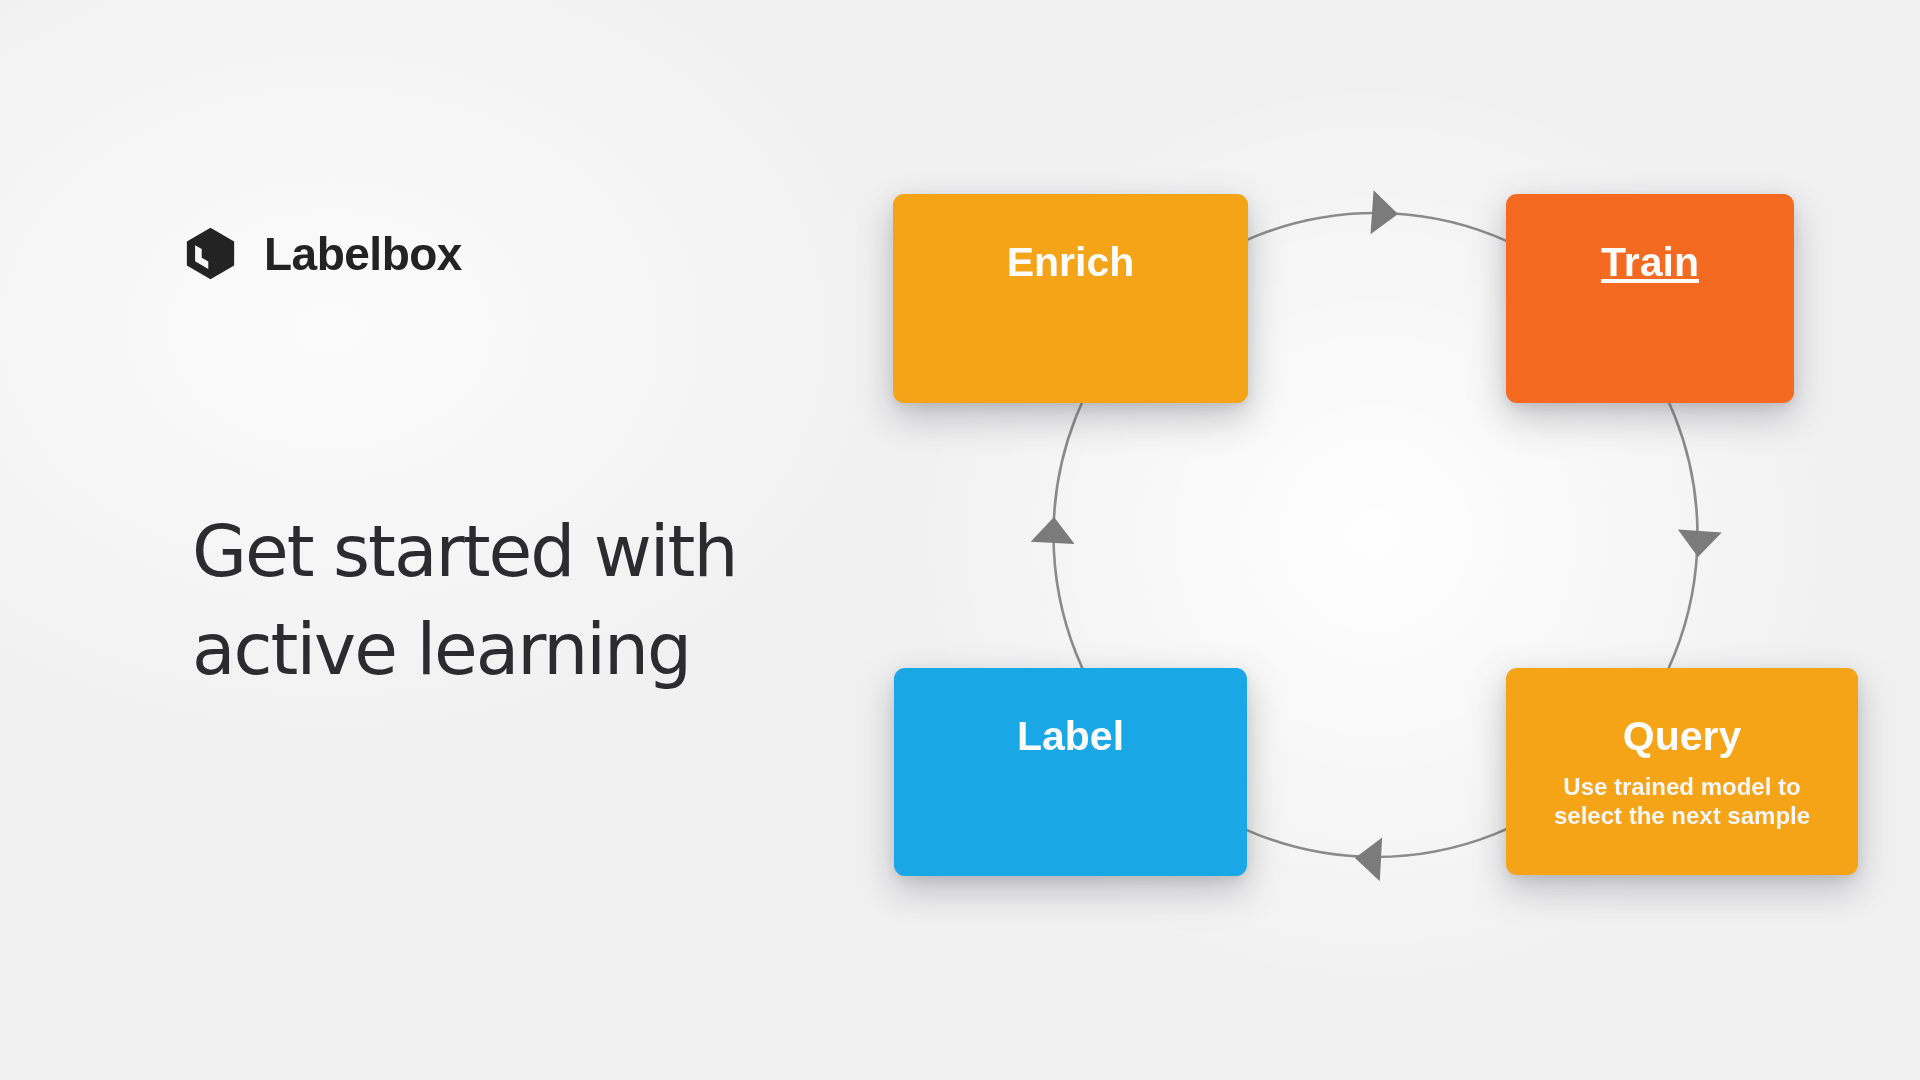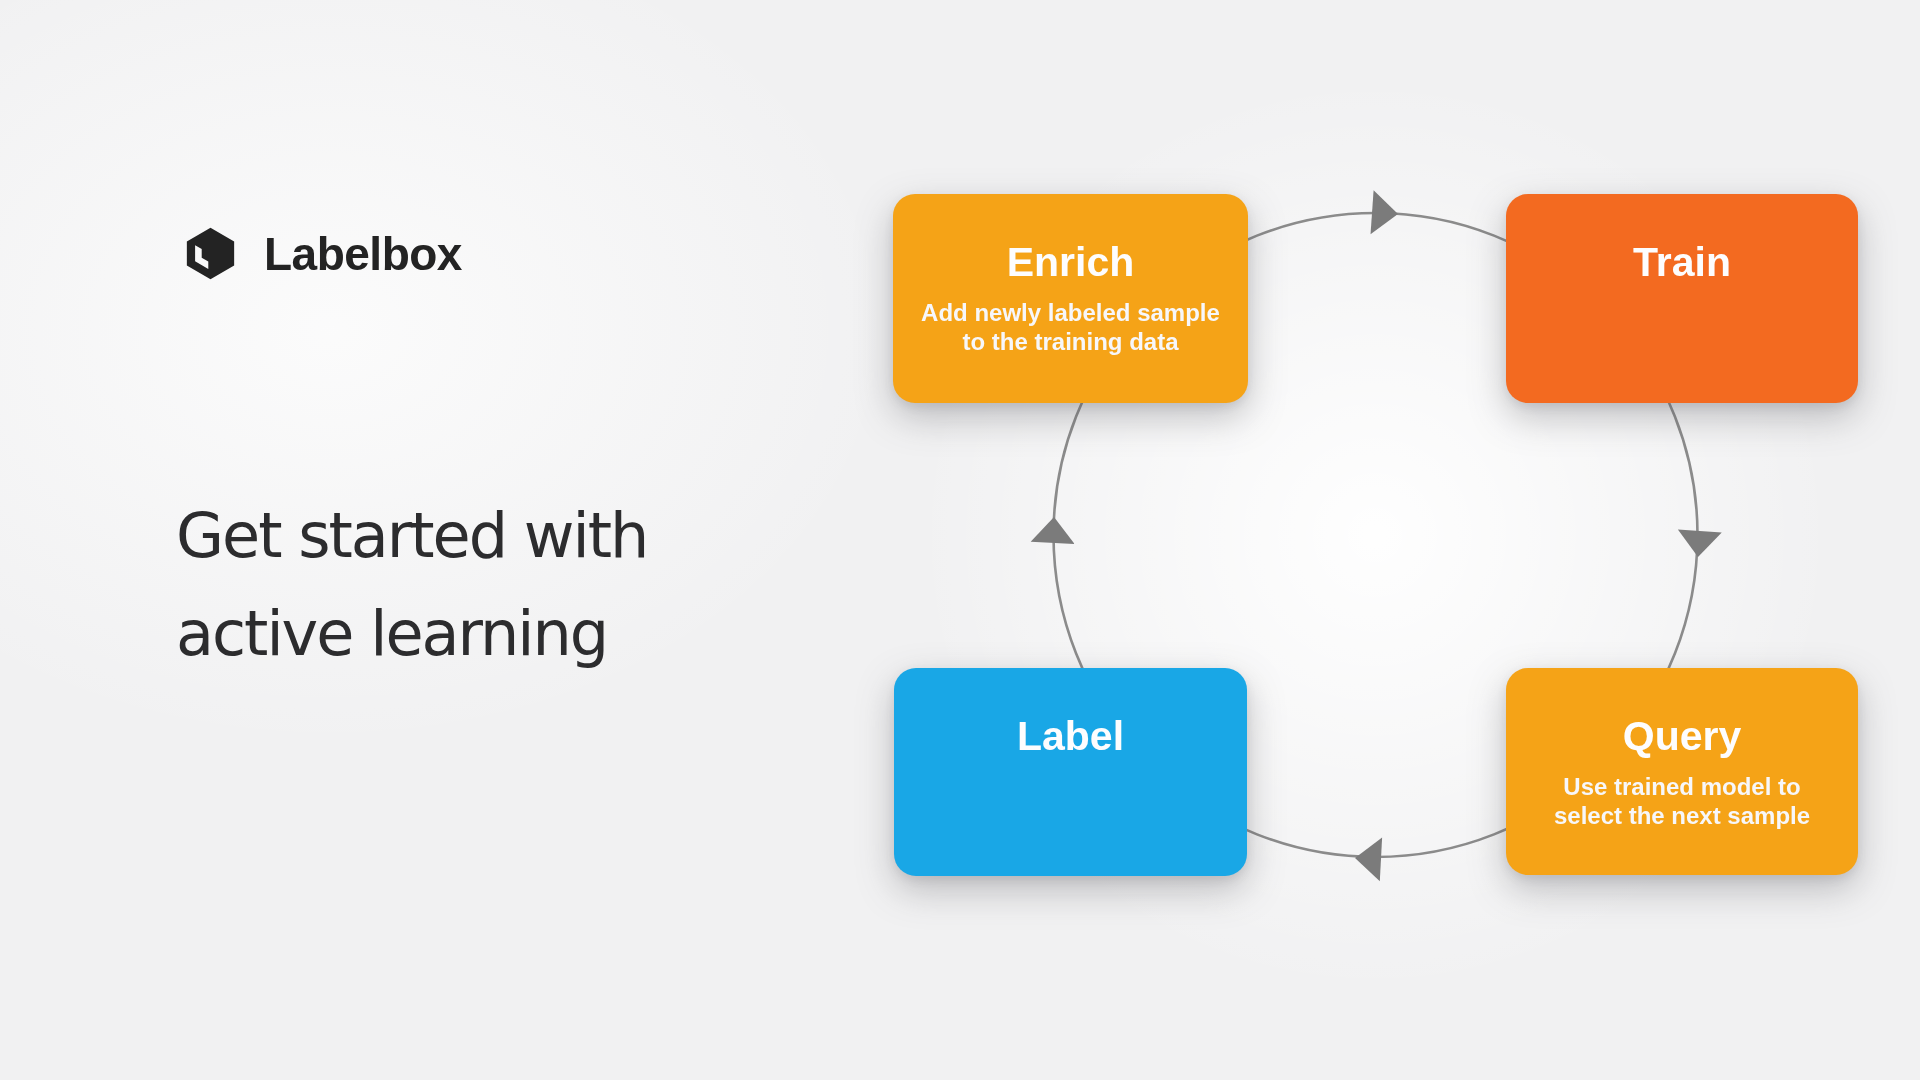--- a/index.html
+++ b/index.html
@@ -22,41 +22,41 @@
   .logo svg { width:55px; height:59px; display:block; }
   .brand {
     font-family:"Liberation Sans",sans-serif;
     font-size:46px; font-weight:700; letter-spacing:-0.5px;
     color:#232323; line-height:1;
   }
 
   
   .headline {
     position:absolute; left:176px; top:487px;
-    margin:0; color:#2c2c2e;
-    font-size:62px; line-height:98px; letter-spacing:-2px;
+    margin:16px; color:#2c2c2e;
+    font-size:71px; line-height:98px; letter-spacing:-2px;
   }
   .hl1 { display:block; font-weight:400; }
   .hl2 { display:block; font-weight:400; }
 
   
   .diagram { position:absolute; left:0; top:0; width:1920px; height:1080px; }
   .cycle-svg { position:absolute; left:995px; top:155px; z-index:1; }
 
   .node {
     position:absolute; z-index:2;
-    border-radius:22px;
+    border-radius:11px;
     display:flex; flex-direction:column; align-items:center;
     text-align:center;
     padding-top:46px; box-sizing:border-box;
     box-shadow:0 14px 36px rgba(90,90,95,0.35), 0 4px 10px rgba(90,90,95,0.12);
     color:#fbfbfd;
   }
   .node-enrich { left:893px;  top:194px; width:355px; height:209px; }
-  .node-train  { left:1506px; top:194px; width:352px; height:209px; }
+  .node-train  { left:1506px; top:194px; width:288px; height:209px;text-decoration:underline; }
   .node-label  { left:894px;  top:668px; width:353px; height:208px; }
   .node-query  { left:1506px; top:668px; width:352px; height:207px; }
 
   .node-title {
     font-family:"Liberation Sans",sans-serif;
     font-size:41px; font-weight:700; line-height:1.1;
     margin-bottom:13px; color:#fdfdfe;
   }
   .node-desc {
     font-family:"Liberation Sans",sans-serif;
@@ -86,24 +86,20 @@
     <svg class="cycle-svg" width="761" height="761" viewBox="0 0 761 761">
       <circle cx="380.5" cy="380" r="322" fill="none" stroke-width="2.6" stroke="#8B8B8B"></circle>
       <polygon points="0,0 -26,-22 -26,22" transform="translate(403,59) rotate(4)" fill="#7B7B7B"></polygon>
       <polygon points="0,0 -26,-22 -26,22" transform="translate(703,402) rotate(94)" fill="#7B7B7B"></polygon>
       <polygon points="0,0 -26,-22 -26,22" transform="translate(360,703) rotate(183)" fill="#7B7B7B"></polygon>
       <polygon points="0,0 -26,-22 -26,22" transform="translate(59,362) rotate(273)" fill="#7B7B7B"></polygon>
     </svg>
 
     <div class="node node-enrich" style="background-color: rgb(245, 163, 23);">
       <div class="node-title">Enrich</div>
-      <div class="node-desc">
-        <span>Add newly labeled sample</span><br>
-        <span>to the training data</span>
-      </div>
     </div>
 
     <div class="node node-train" style="background-color: rgb(243, 106, 32);">
       <div class="node-title">Train</div>
     </div>
 
     <div class="node node-query" style="background-color: rgb(245, 163, 23);">
       <div class="node-title">Query</div>
       <div class="node-desc">
         <span>Use trained model to</span><br>

